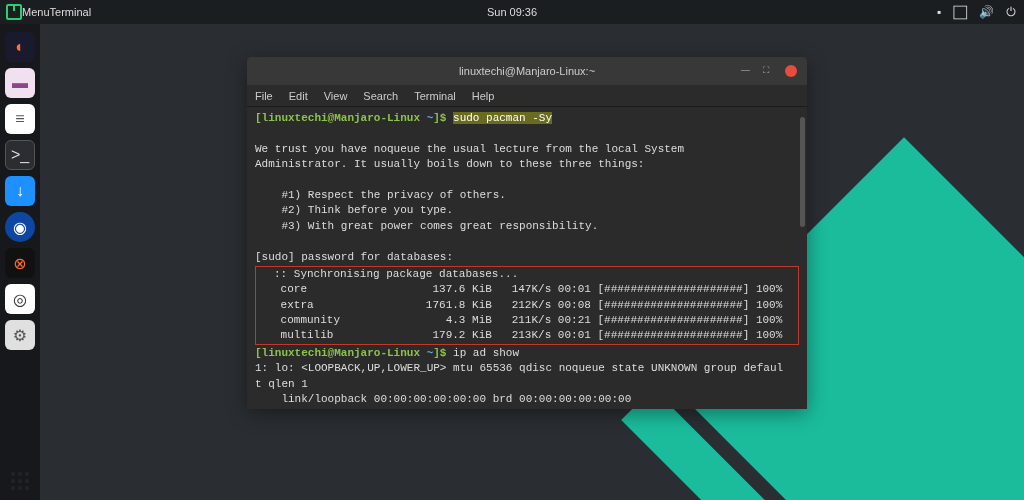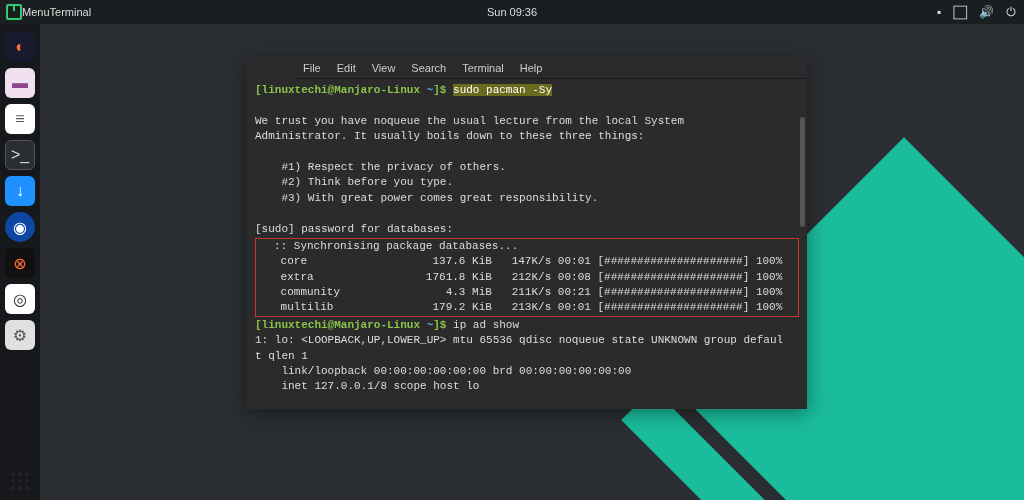--- a/index.html
+++ b/index.html
@@ -32,21 +32,21 @@
   
   
   .terminal-window { position: absolute; left: 247px; top: 57px; width: 560px; height: 352px; background: #2b2b2b; border-radius: 4px 4px 0 0; box-shadow: 0 4px 20px rgba(0,0,0,0.4); display: flex; flex-direction: column; }
   .titlebar { height: 28px; background: #383838; border-radius: 4px 4px 0 0; display: flex; align-items: center; color: #ccc; font-size: 11px; position: relative; }
   .titlebar-title { position: absolute; left: 50%; transform: translateX(-50%); }
   .win-controls { margin-left: auto; display: flex; gap: 10px; padding-right: 10px; align-items: center; }
   .win-btn { width: 12px; height: 12px; border-radius: 50%; display: inline-block; font-size: 9px; }
   .win-min { color: #aaa; }
   .win-max { color: #aaa; }
   .win-close { background: #e74c3c; }
-  .menubar { height: 22px; background: #2b2b2b; display: flex; align-items: center; padding: 0 8px; gap: 16px; color: #ccc; font-size: 11px; border-bottom: 1px solid #1a1a1a; margin-left: 48px; }
+  .menubar { height: 22px; background: #2b2b2b; display: flex; align-items: center; padding: 0 8px; gap: 16px; color: #ccc; font-size: 11px; border-bottom: 1px solid #1a1a1a; }
   .terminal-body { flex: 1; background: #2b2b2b; padding: 4px 8px; font-family: 'Courier New', monospace; font-size: 11px; line-height: 1.4; color: #ddd; overflow: hidden; position: relative; white-space: pre; }
   .scrollbar { position: absolute; right: 0; top: 50px; width: 8px; height: 300px; }
   .scrollbar-thumb { position: absolute; right: 2px; top: 10px; width: 5px; height: 110px; background: #555; border-radius: 3px; }
   
   .prompt-user { color: #8bc34a; font-weight: bold; }
   .prompt-sym { color: #5dade2; font-weight: bold; }
   .cmd-hl { background: #6b6b1f; color: #fff; margin-top: 39px; }
   .red-box { border: 1px solid #c0392b; display: block; margin: 1px 0; padding: 0 18px; }
   
   
@@ -90,20 +90,28 @@
       <span></span>
       <span></span>
       <span></span>
       <span></span>
       <span></span>
       <span></span>
   </div>
 </div>
 
 <div class="terminal-window">
+  <div class="titlebar">
+    <span class="titlebar-title">linuxtechi@Manjaro-Linux:~</span>
+    <div class="win-controls">
+      <span class="win-btn win-min">—</span>
+      <span class="win-btn win-max">⛶</span>
+      <span class="win-btn win-close"></span>
+    </div>
+  </div>
   <div class="menubar">
     <span>File</span>
     <span>Edit</span>
     <span>View</span>
     <span>Search</span>
     <span>Terminal</span>
     <span>Help</span>
   </div>
   <div class="terminal-body"><span class="prompt-user">[linuxtechi@Manjaro-Linux</span><span class="prompt-sym"> ~</span><span class="prompt-user">]$ </span><span class="cmd-hl">sudo pacman -Sy</span>
 

